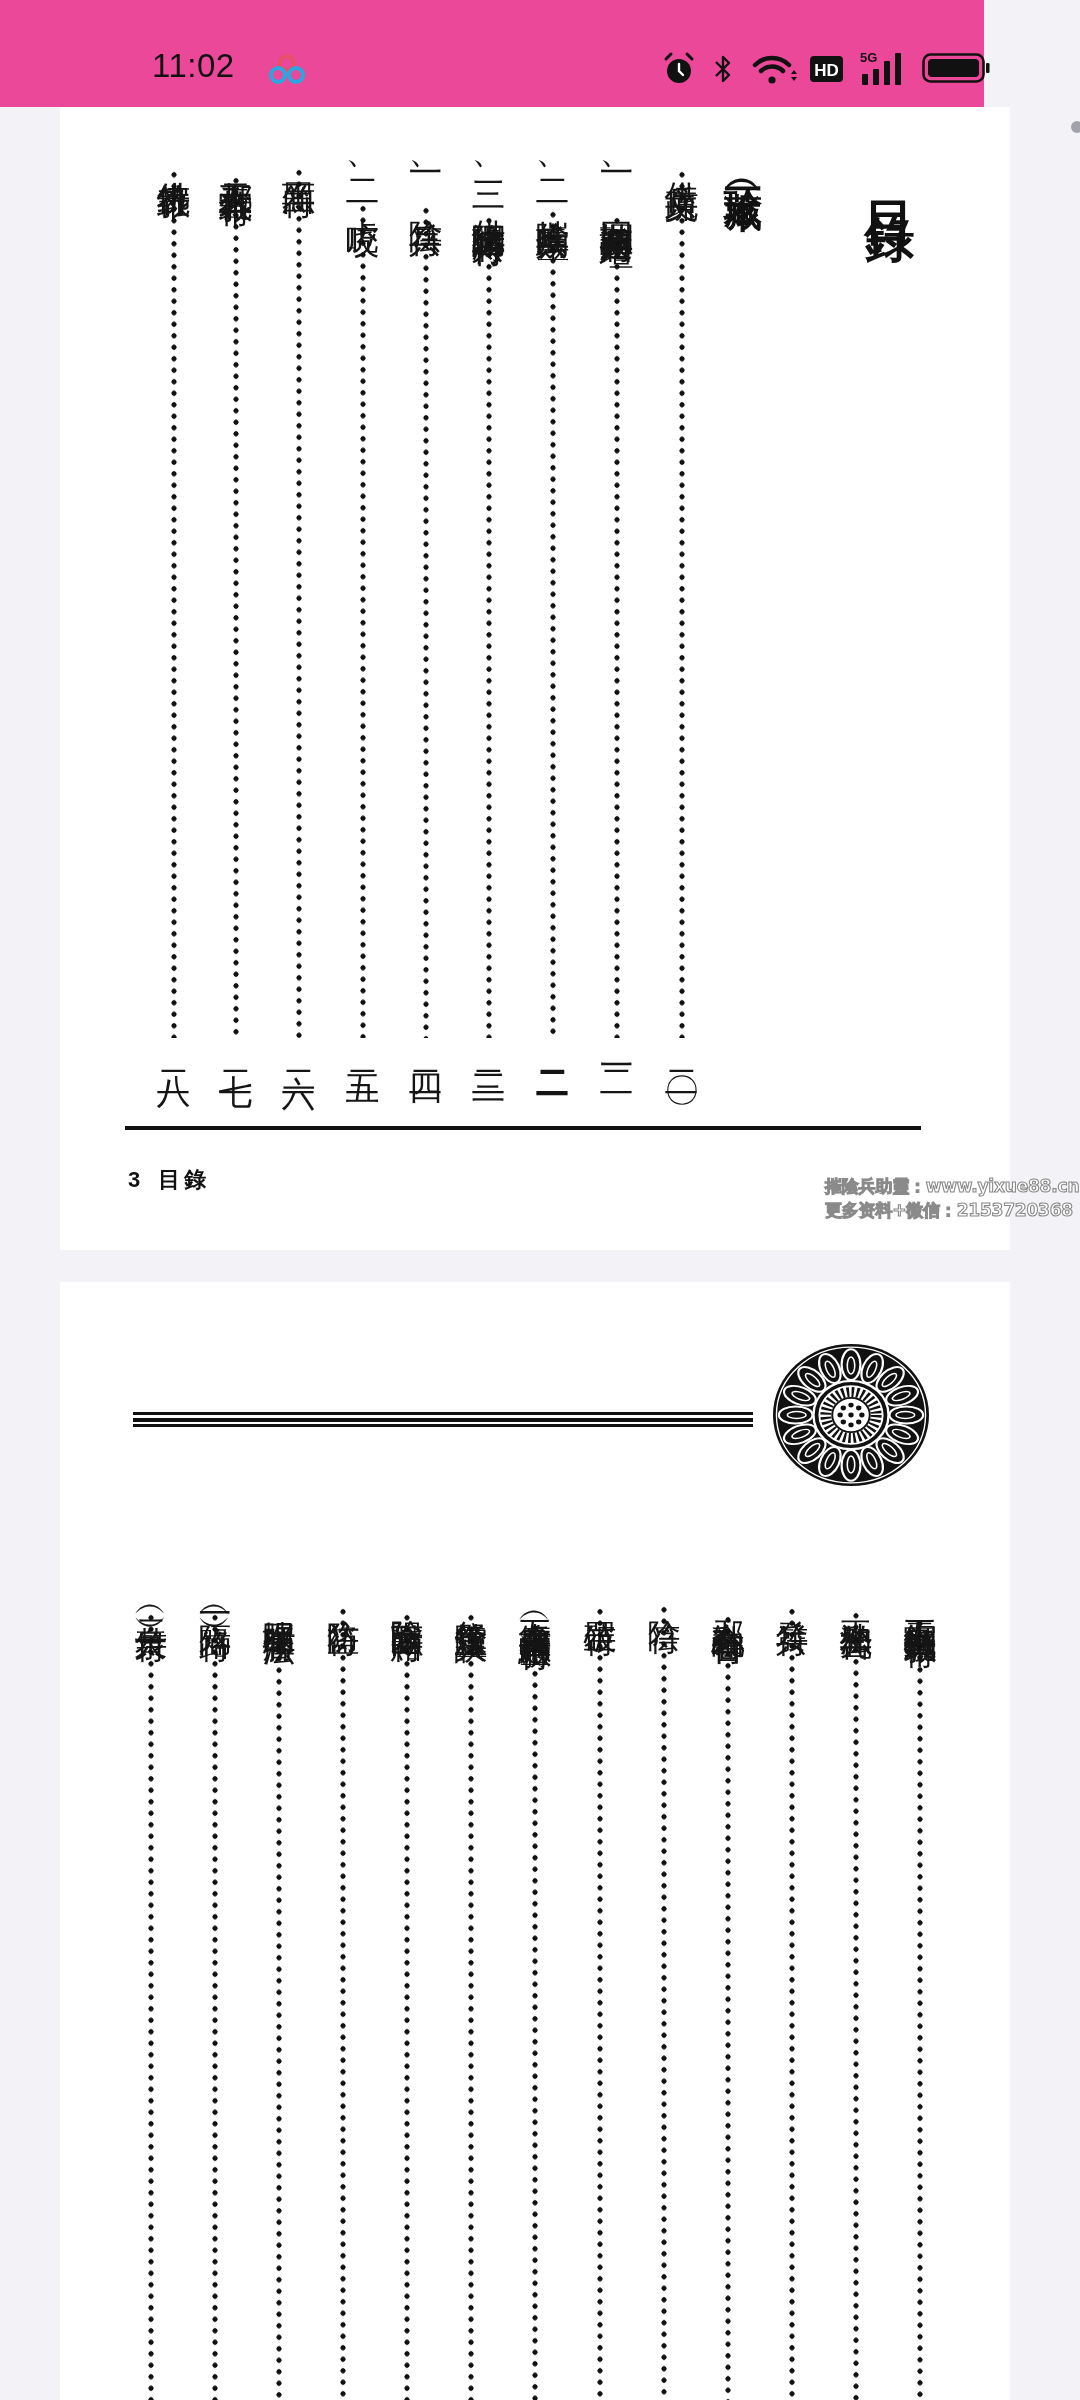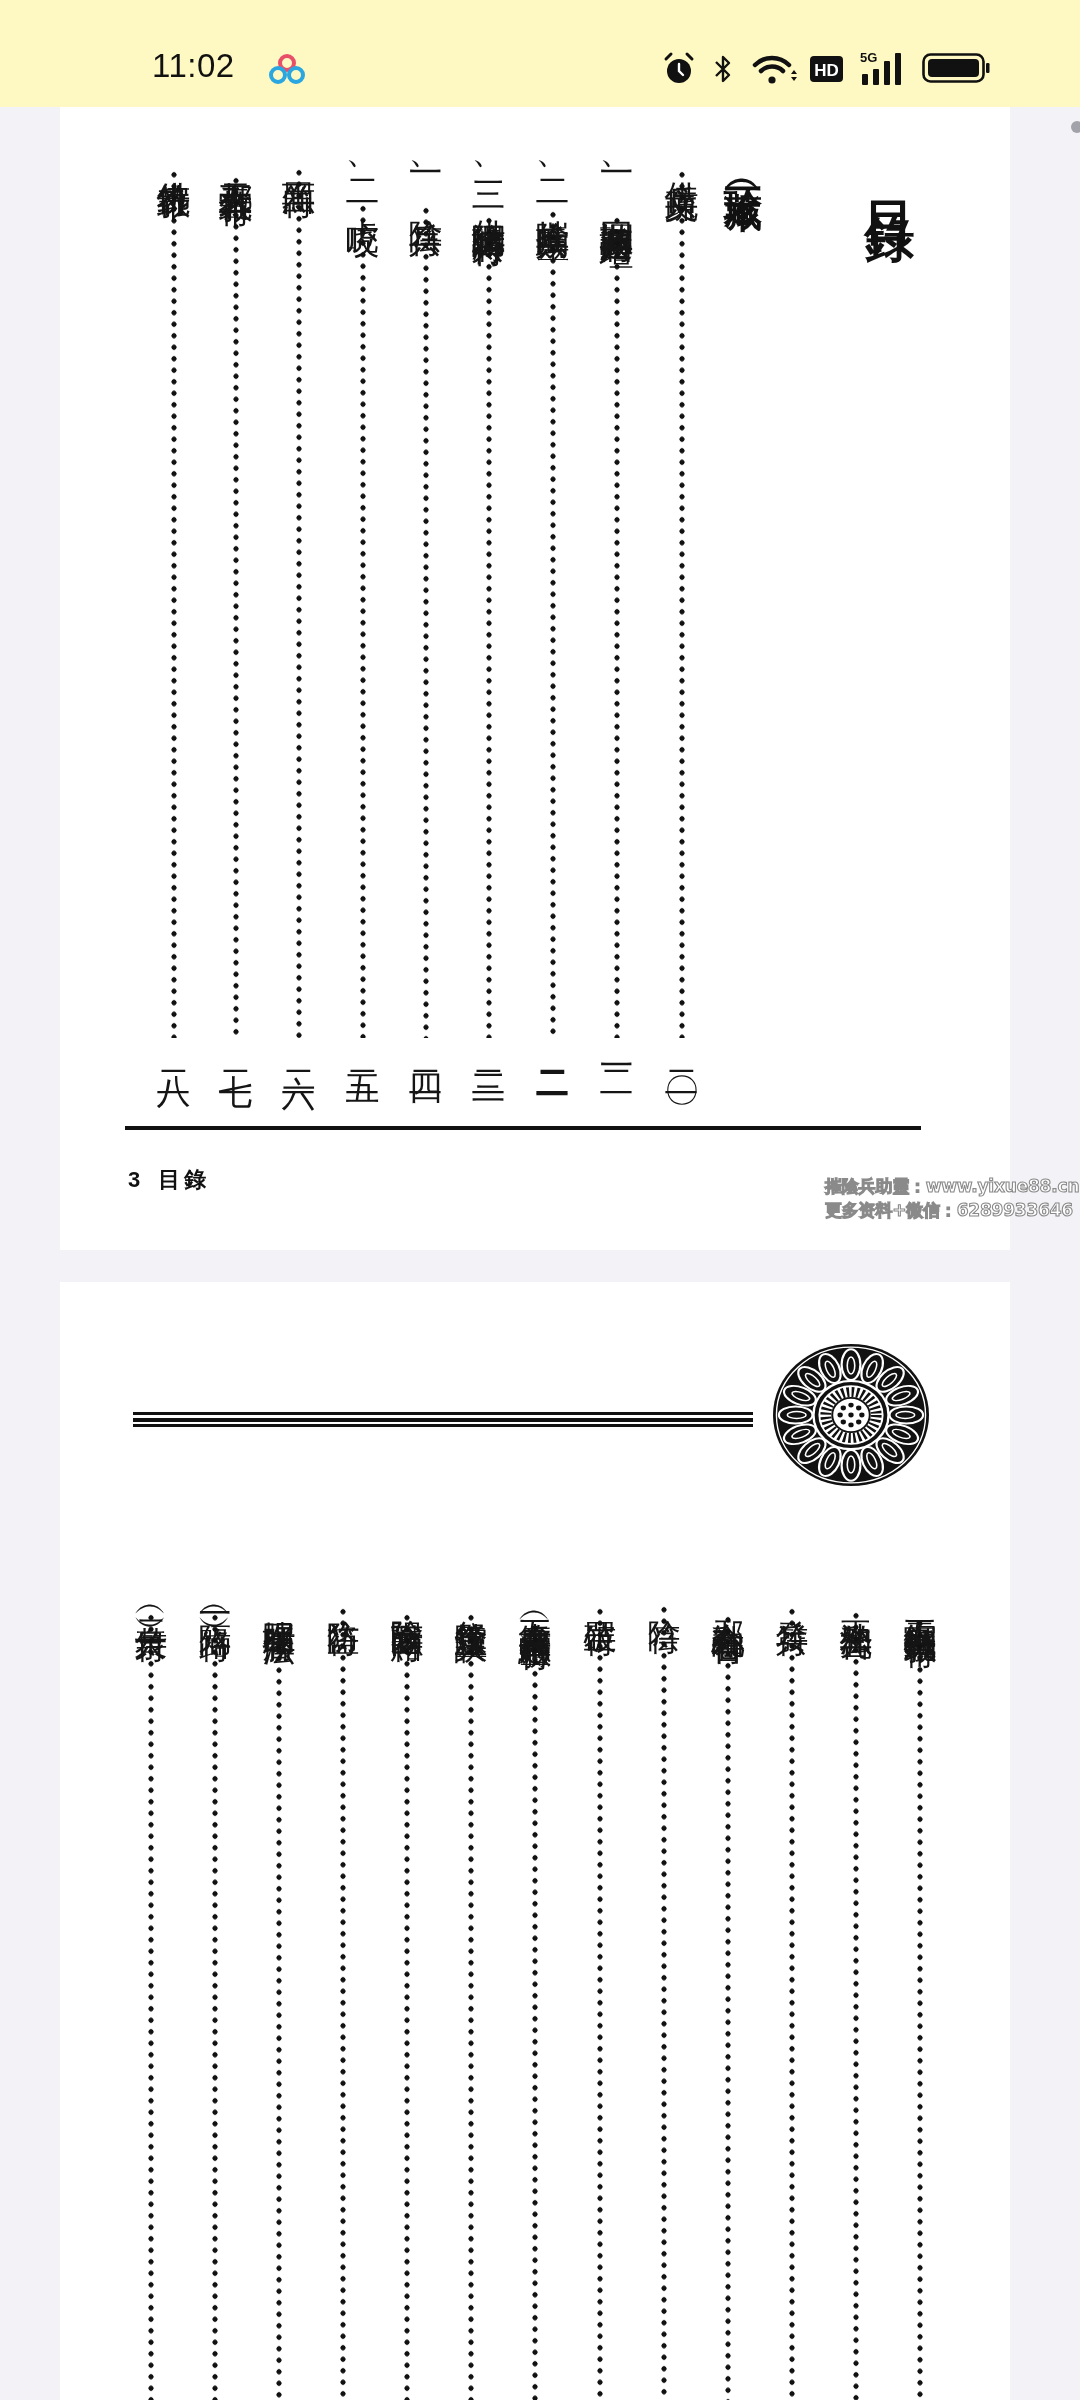--- a/index.html
+++ b/index.html
@@ -1,17 +1,17 @@
 <!DOCTYPE html>
 <html><head>
 <meta charset="utf-8">
 <style>
   * { margin:0; padding:0; box-sizing:border-box; }
   html, body { width:1080px; height:2400px; overflow:hidden; background:#f3f3f7; font-family:"DejaVu Sans", sans-serif; color:#131313; }
-  .status-bar { position:absolute; left:0; top:0; width:1080px; height:107px; background:#fef9c3; }
+  .status-bar { position:absolute; left:0; top:0; width:984px; height:107px; background:#ec4899; }
   .time { position:absolute; left:152px; top:47px; font-family:"Liberation Sans", sans-serif; font-size:33px; color:#111; letter-spacing:0.5px; }
   .sb-icon { position:absolute; display:block; }
 
   .page { position:absolute; left:60px; width:950px; background:#ffffff; overflow:hidden; }
   #page-1 { top:107px; height:1143px; }
   #page-2 { top:1282px; height:1140px; }
 
   .toc-title { position:absolute; left:800px; top:55px; width:60px; writing-mode:vertical-rl; font-size:50px; font-weight:bold; letter-spacing:12px; line-height:60px; color:#111; }
   .toc-section { position:absolute; left:661px; top:51px; writing-mode:vertical-rl; font-size:38px; font-weight:bold; letter-spacing:3px; line-height:44px; color:#111; }
 
@@ -233,16 +233,16 @@
     <span class="leader"></span>
   </div>
   <div class="toc-col" style="left:69px">
     <span class="toc-label">（二）黃泉符</span>
     <span class="leader"></span>
   </div>
 </div>
 
 <div class="watermark">
   <div>摧陰兵助靈：www.yixue88.cn</div>
-  <div>更多资料+微信：6289933646</div>
+  <div>更多资料+微信：2153720368</div>
 </div>
 
 <div class="scroll-thumb"></div>
 
 </body></html>

